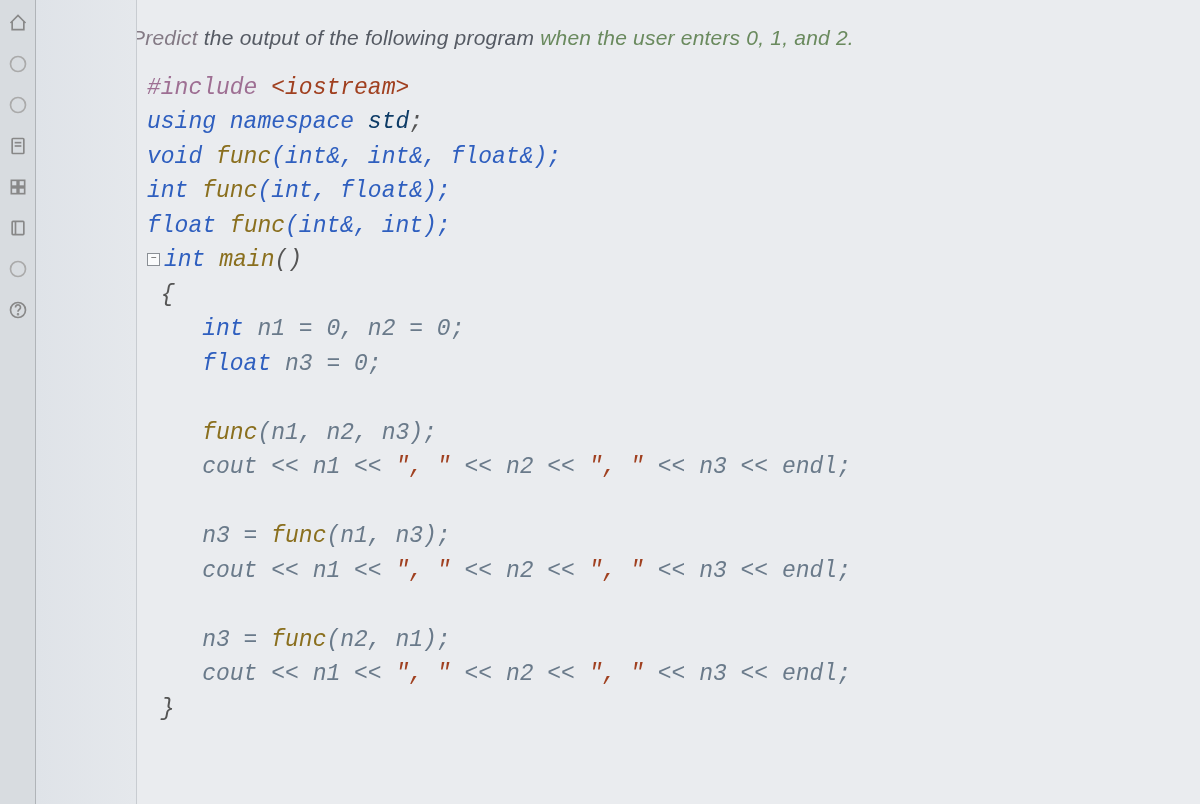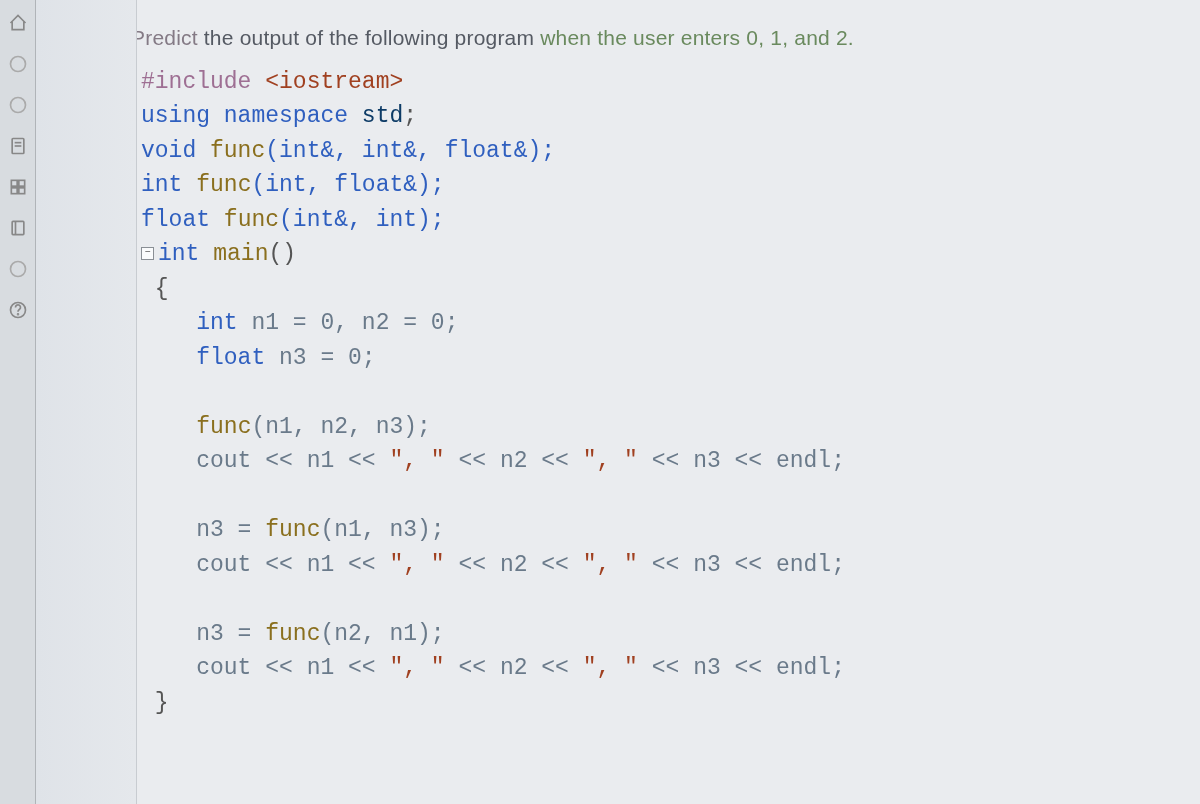--- a/index.html
+++ b/index.html
@@ -29,20 +29,21 @@
     align-items: center;
     justify-content: center;
     color: #888;
   }
   .sidebar-icon svg { width: 20px; height: 20px; }
   .content-area {
     flex: 1;
     background: #0c4a6e;
     padding: 0;
     position: relative;
+    font-style: italic;
   }
   .content-inner {
     background: #eaecef;
     margin-left: 65px;
     margin-top: 0;
     height: 100%;
     padding: 22px 30px;
     font-size: 22px;
     line-height: 1.55;
   }
@@ -58,21 +59,21 @@
   .question {
     color: #555a63;
     font-family: -apple-system, 'Segoe UI', sans-serif;
     font-size: 21px;
     margin-bottom: 10px;
     letter-spacing: 0.2px;
   }
   .q-predict { color: #847a85; }
   .q-when { color: #6a8a5e; }
   pre {
-    margin: 10px;
+    margin: 16px;
     font-family: 'Consolas', 'Courier New', monospace;
     font-size: 23px;
     line-height: 1.5;
     white-space: pre;
   }
   .kw-pre   { color: #9e6f93; } 
   .kw-blue  { color: #2f5fbf; }
   .kw-func  { color: #8a6f1e; } 
   .kw-name  { color: #0d3b66; } 
   .ident    { color: #6a7a8a; } 

